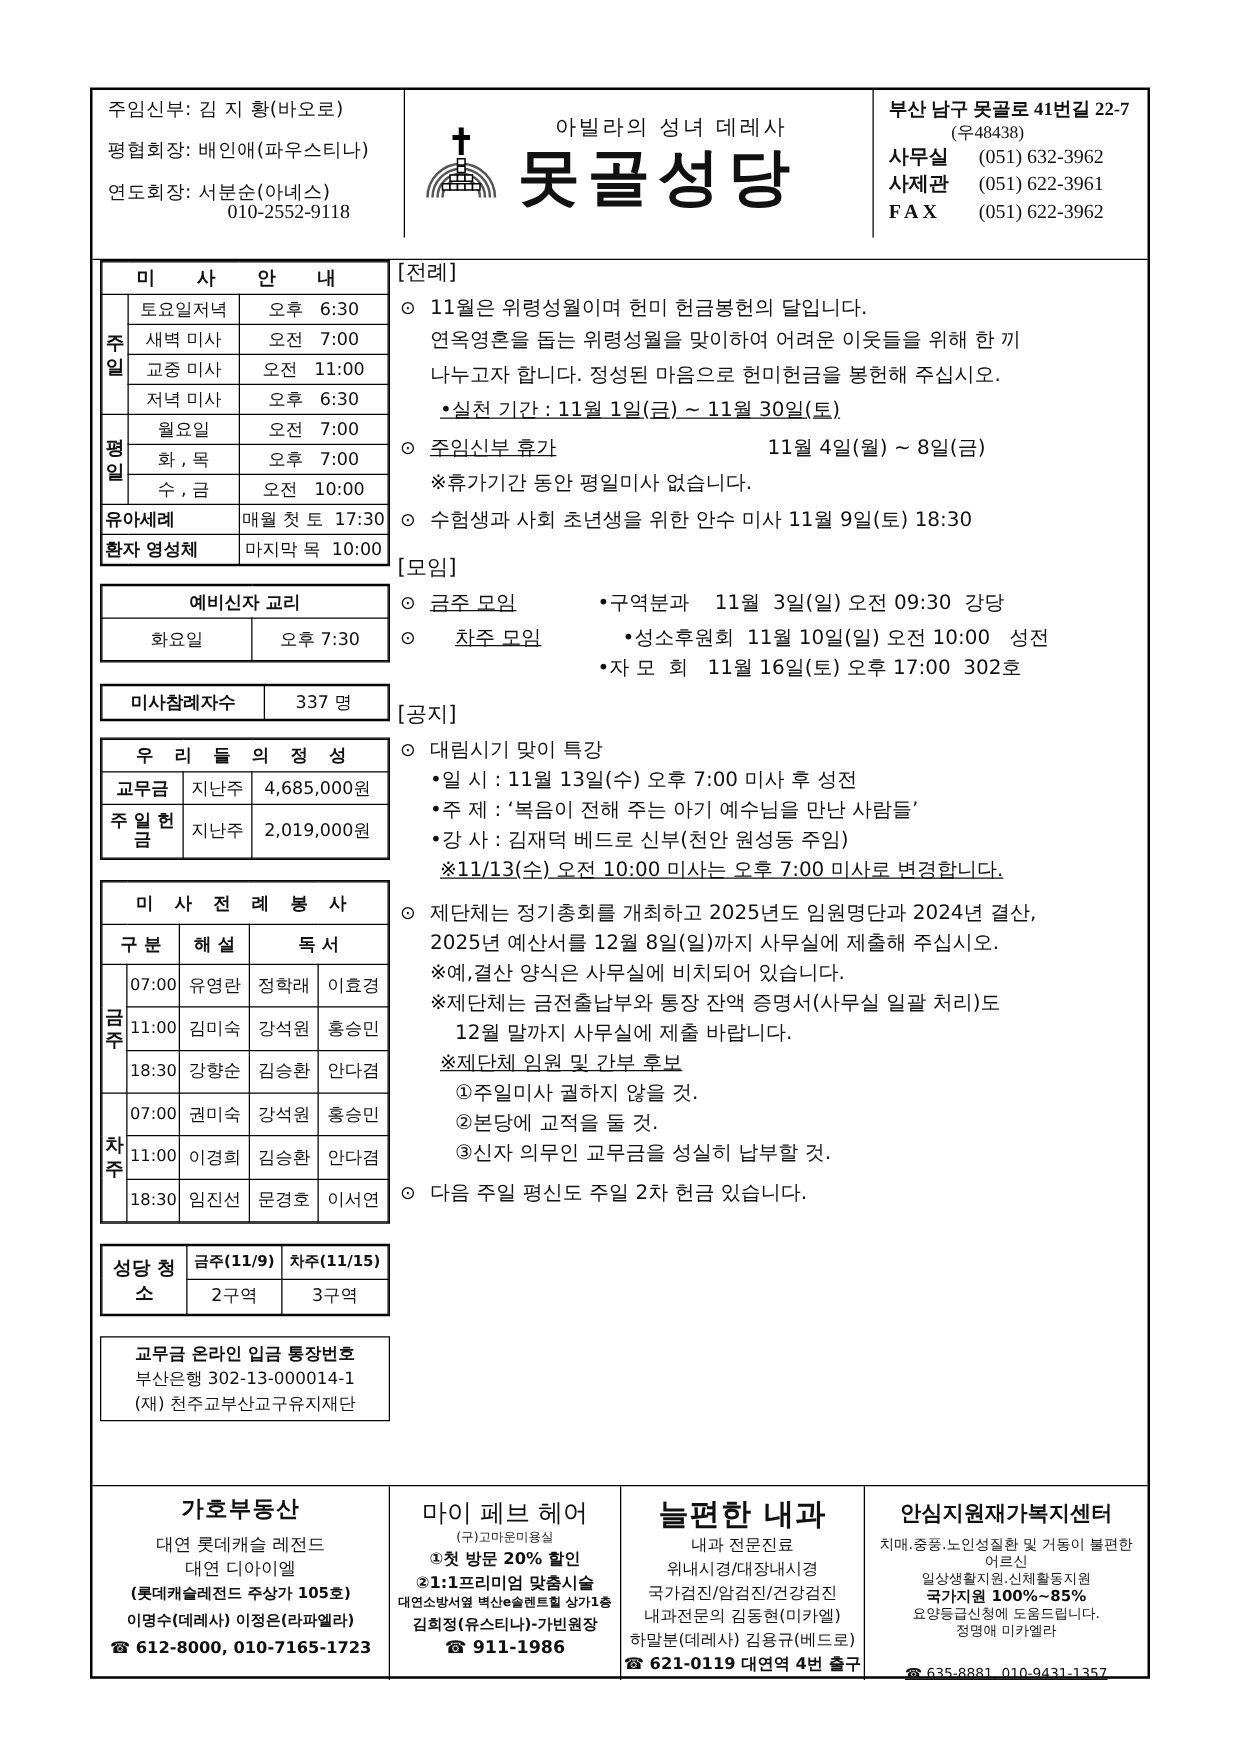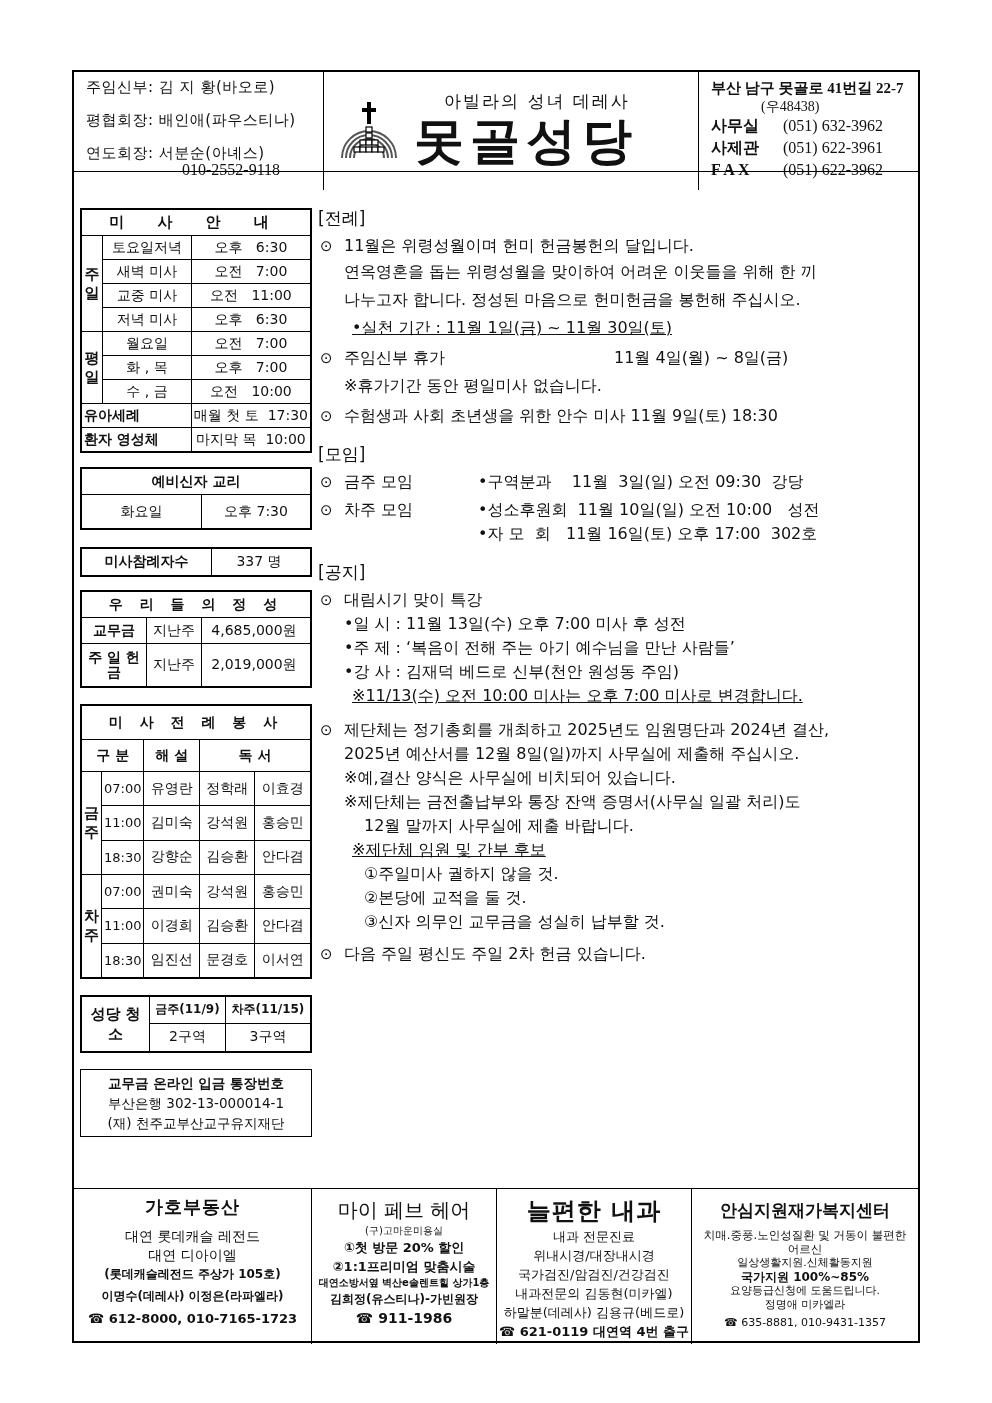--- a/index.html
+++ b/index.html
@@ -1,20 +1,20 @@
 <!DOCTYPE html>
 <html><head>
 <meta charset="utf-8">
 <style>
   * { box-sizing: border-box; margin: 0; padding: 0; }
   html, body { width: 992px; height: 1403px; background: #fff; }
   body { position: relative; font-family: "DejaVu Sans", sans-serif; color: #111; overflow: hidden; }
   .page { position: absolute; left: 72px; top: 70px; width: 848px; height: 1273px; border: 2px solid #000; }
   
-  .hdr { position: absolute; left: 0; top: 0; width: 844px; height: 100px; border-bottom: 1.5px solid #000; }
+  .hdr { position: absolute; left: 0; top: 0; width: 844px; height: 136px; border-bottom: 1.5px solid #000; }
   .hdr-left { position: absolute; left: 0; top: 0; width: 250px; height: 118px; border-right: 1.5px solid #000; padding: 4px 0 0 12px; font-size: 15px; }
   .hdr-left .row { height: 33px; line-height: 22px; white-space: nowrap; letter-spacing: 0.5px; }
   .hdr-left .row .lab { display: inline-block; }
   .hdr-left .phone { margin-left: 96px; margin-top: -14px; font-family: "Liberation Serif", serif; font-size: 16px; }
   .hdr-center { position: absolute; left: 250px; top: 0; width: 375px; height: 118px; border-right: 1.5px solid #000; }
   .hdr-center .sub { position: absolute; left: 120px; top: 18px; font-size: 17px; letter-spacing: 2px; font-family: "DejaVu Serif", serif; }
   .hdr-center .title { position: absolute; left: 90px; top: 36px; font-size: 50px; font-weight: 900; letter-spacing: 6px; font-family: "DejaVu Sans", sans-serif; }
   .logo { position: absolute; left: 14px; top: 28px; width: 62px; height: 62px; }
   .hdr-right { position: absolute; left: 625px; top: 0; width: 219px; height: 118px; padding: 5px 0 0 12px; font-family: "Liberation Serif", serif; font-size: 15.5px; }
   .hdr-right .addr { font-weight: bold; font-size: 15px; line-height: 22px; }
@@ -30,21 +30,21 @@
   .right { text-align: right; padding-right: 6px !important; }
   
   .main { position: absolute; left: 244px; top: 132px; width: 600px; font-size: 16px; line-height: 24px; white-space: nowrap; }
   .sec { font-size: 17px; margin: 2px 0 4px 0; }
   .item { position: relative; padding-left: 26px; }
   .item .bul { position: absolute; left: 2px; top: 0; font-size: 15px; }
   .ind { padding-left: 26px; }
   .ind2 { padding-left: 34px; text-decoration: underline; }
   .ind3 { padding-left: 46px; }
   .gap { height: 6px; }
-  .tab { display: inline-block; }
+  .tab { display: inline-block; text-decoration: underline; }
   
   .ftr { position: absolute; left: 0; top: 1116px; width: 844px; height: 155px; border-top: 1.5px solid #000; }
   .ad { position: absolute; top: 0; height: 155px; border-right: 1.5px solid #000; text-align: center; white-space: nowrap; overflow: hidden; }
   .ad .big { font-weight: 900; font-size: 18px; letter-spacing: 1px; margin-top: 6px; }
   .ad .l { font-size: 13px; line-height: 19px; }
   .ad .s { font-size: 11px; line-height: 14px; }
 </style>
 </head>
 <body>
 
@@ -268,21 +268,21 @@
     <div class="ind2" style="margin-top:4px;">•실천 기간 : 11월 1일(금) ~ 11월 30일(토)</div>
     <div class="gap"></div>
     <div class="item"><span class="bul">⊙</span><span class="tab" style="width:270px;">주임신부 휴가</span><span>11월  4일(월) ~ 8일(금)</span></div>
     <div class="ind" style="margin-top:4px;">※휴가기간 동안 평일미사 없습니다.</div>
     <div class="gap"></div>
     <div class="item"><span class="bul">⊙</span><span>수험생과 사회 초년생을 위한 안수 미사  11월 9일(토) 18:30</span></div>
     <div class="gap" style="height:12px;"></div>
 
     <div class="sec">[모임]</div>
     <div class="item"><span class="bul">⊙</span><span class="tab" style="width:134px;">금주 모임</span><span style="white-space:pre;">•구역분과    11월  3일(일) 오전 09:30  강당</span></div>
-    <div class="item" style="margin-top:4px;"><span class="bul">⊙</span><span class="tab" style="width:134px;">차주 모임</span><span style="white-space:pre;">•성소후원회  11월 10일(일) 오전 10:00   성전</span></div>
+    <div class="item" style="margin-top:4px;"><span class="bul">⊙</span><span class="tab" style="width:134px;margin-left:20px;">차주 모임</span><span style="white-space:pre;">•성소후원회  11월 10일(일) 오전 10:00   성전</span></div>
     <div style="padding-left:160px; white-space:pre;">•자 모  회   11월 16일(토) 오후 17:00  302호</div>
     <div class="gap" style="height:12px;"></div>
 
     <div class="sec">[공지]</div>
     <div class="item"><span class="bul">⊙</span><span>대림시기 맞이 특강</span></div>
     <div class="ind">•일 시 : 11월 13일(수) 오후 7:00 미사 후  성전</div>
     <div class="ind">•주 제 : ‘복음이 전해 주는 아기 예수님을 만난 사람들’</div>
     <div class="ind">•강 사 : 김재덕 베드로 신부(천안 원성동 주임)</div>
     <div class="ind2">※11/13(수) 오전 10:00 미사는 오후 7:00 미사로 변경합니다.</div>
     <div class="gap" style="height:10px;"></div>
@@ -327,16 +327,16 @@
       <div class="l" style="font-weight:bold;">☎ 621-0119 대연역 4번 출구</div>
     </div>
     <div class="ad" style="left:618px; width:226px; border-right:none;">
       <div style="font-weight:900; font-size:17px; margin-top:10px;">안심지원재가복지센터</div>
       <div class="s" style="font-size:11.5px; margin-top:6px;">치매.중풍.노인성질환 및 거동이 불편한</div>
       <div class="s" style="font-size:11.5px;">어르신</div>
       <div class="s">일상생활지원.신체활동지원</div>
       <div class="s" style="font-weight:bold; font-size:12px;">국가지원 100%~85%</div>
       <div class="s">요양등급신청에 도움드립니다.</div>
       <div class="s">정명애 미카엘라</div>
-      <div class="s" style="margin-top:4px;">☎ 635-8881, 010-9431-1357</div>
+      <div class="s" style="margin-top:20px;text-decoration:underline;">☎ 635-8881, 010-9431-1357</div>
     </div>
   </div>
 </div>
 
 </body></html>

